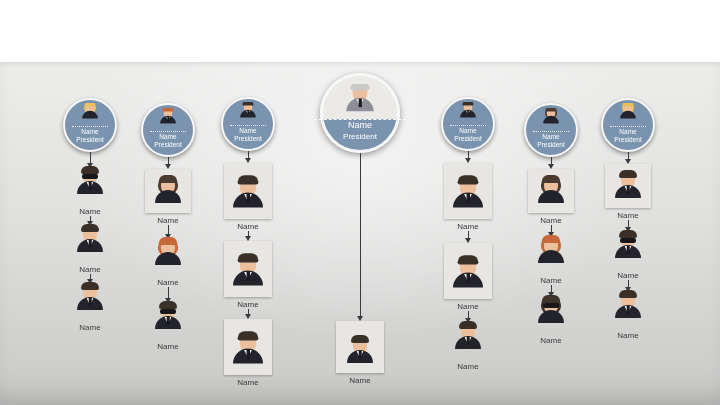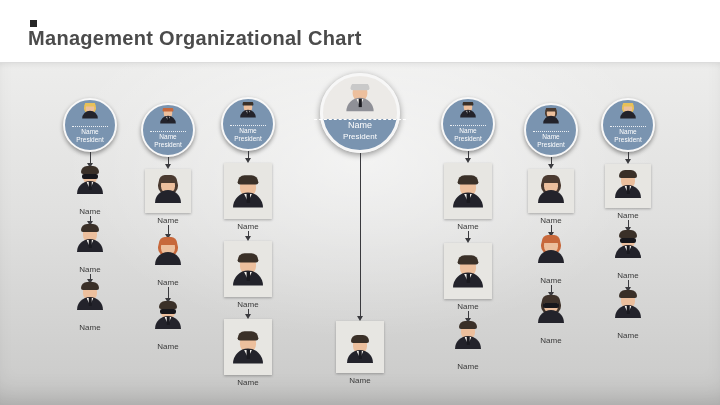--- a/index.html
+++ b/index.html
@@ -82,24 +82,20 @@
         align-items:flex-end;justify-content:center;width:46px;height:44px;overflow:hidden;}
   .card.tall{width:48px;height:56px;}
   .card.tall .avatar{transform:scale(1.15);transform-origin:center bottom;}
   .mname{height:9px;font-size:8px;line-height:9px;color:#3a3a3a;margin-top:3px;text-align:center;}
 </style>
 </head>
 <body>
 
 <div class="slide">
 
-  <div class="header">
-    <div class="title-mark"></div>
-    <h1 class="title">Management Organizational Chart</h1>
-  </div>
 
   <div class="canvas"></div>
 
   <div class="column" style="left:52px;top:98px;">
     <div class="node">
       <div class="mini">
         <div class="avatar" data-variant="woman-blonde">
           <div class="head"></div>
           <div class="torso"></div>
         </div>

